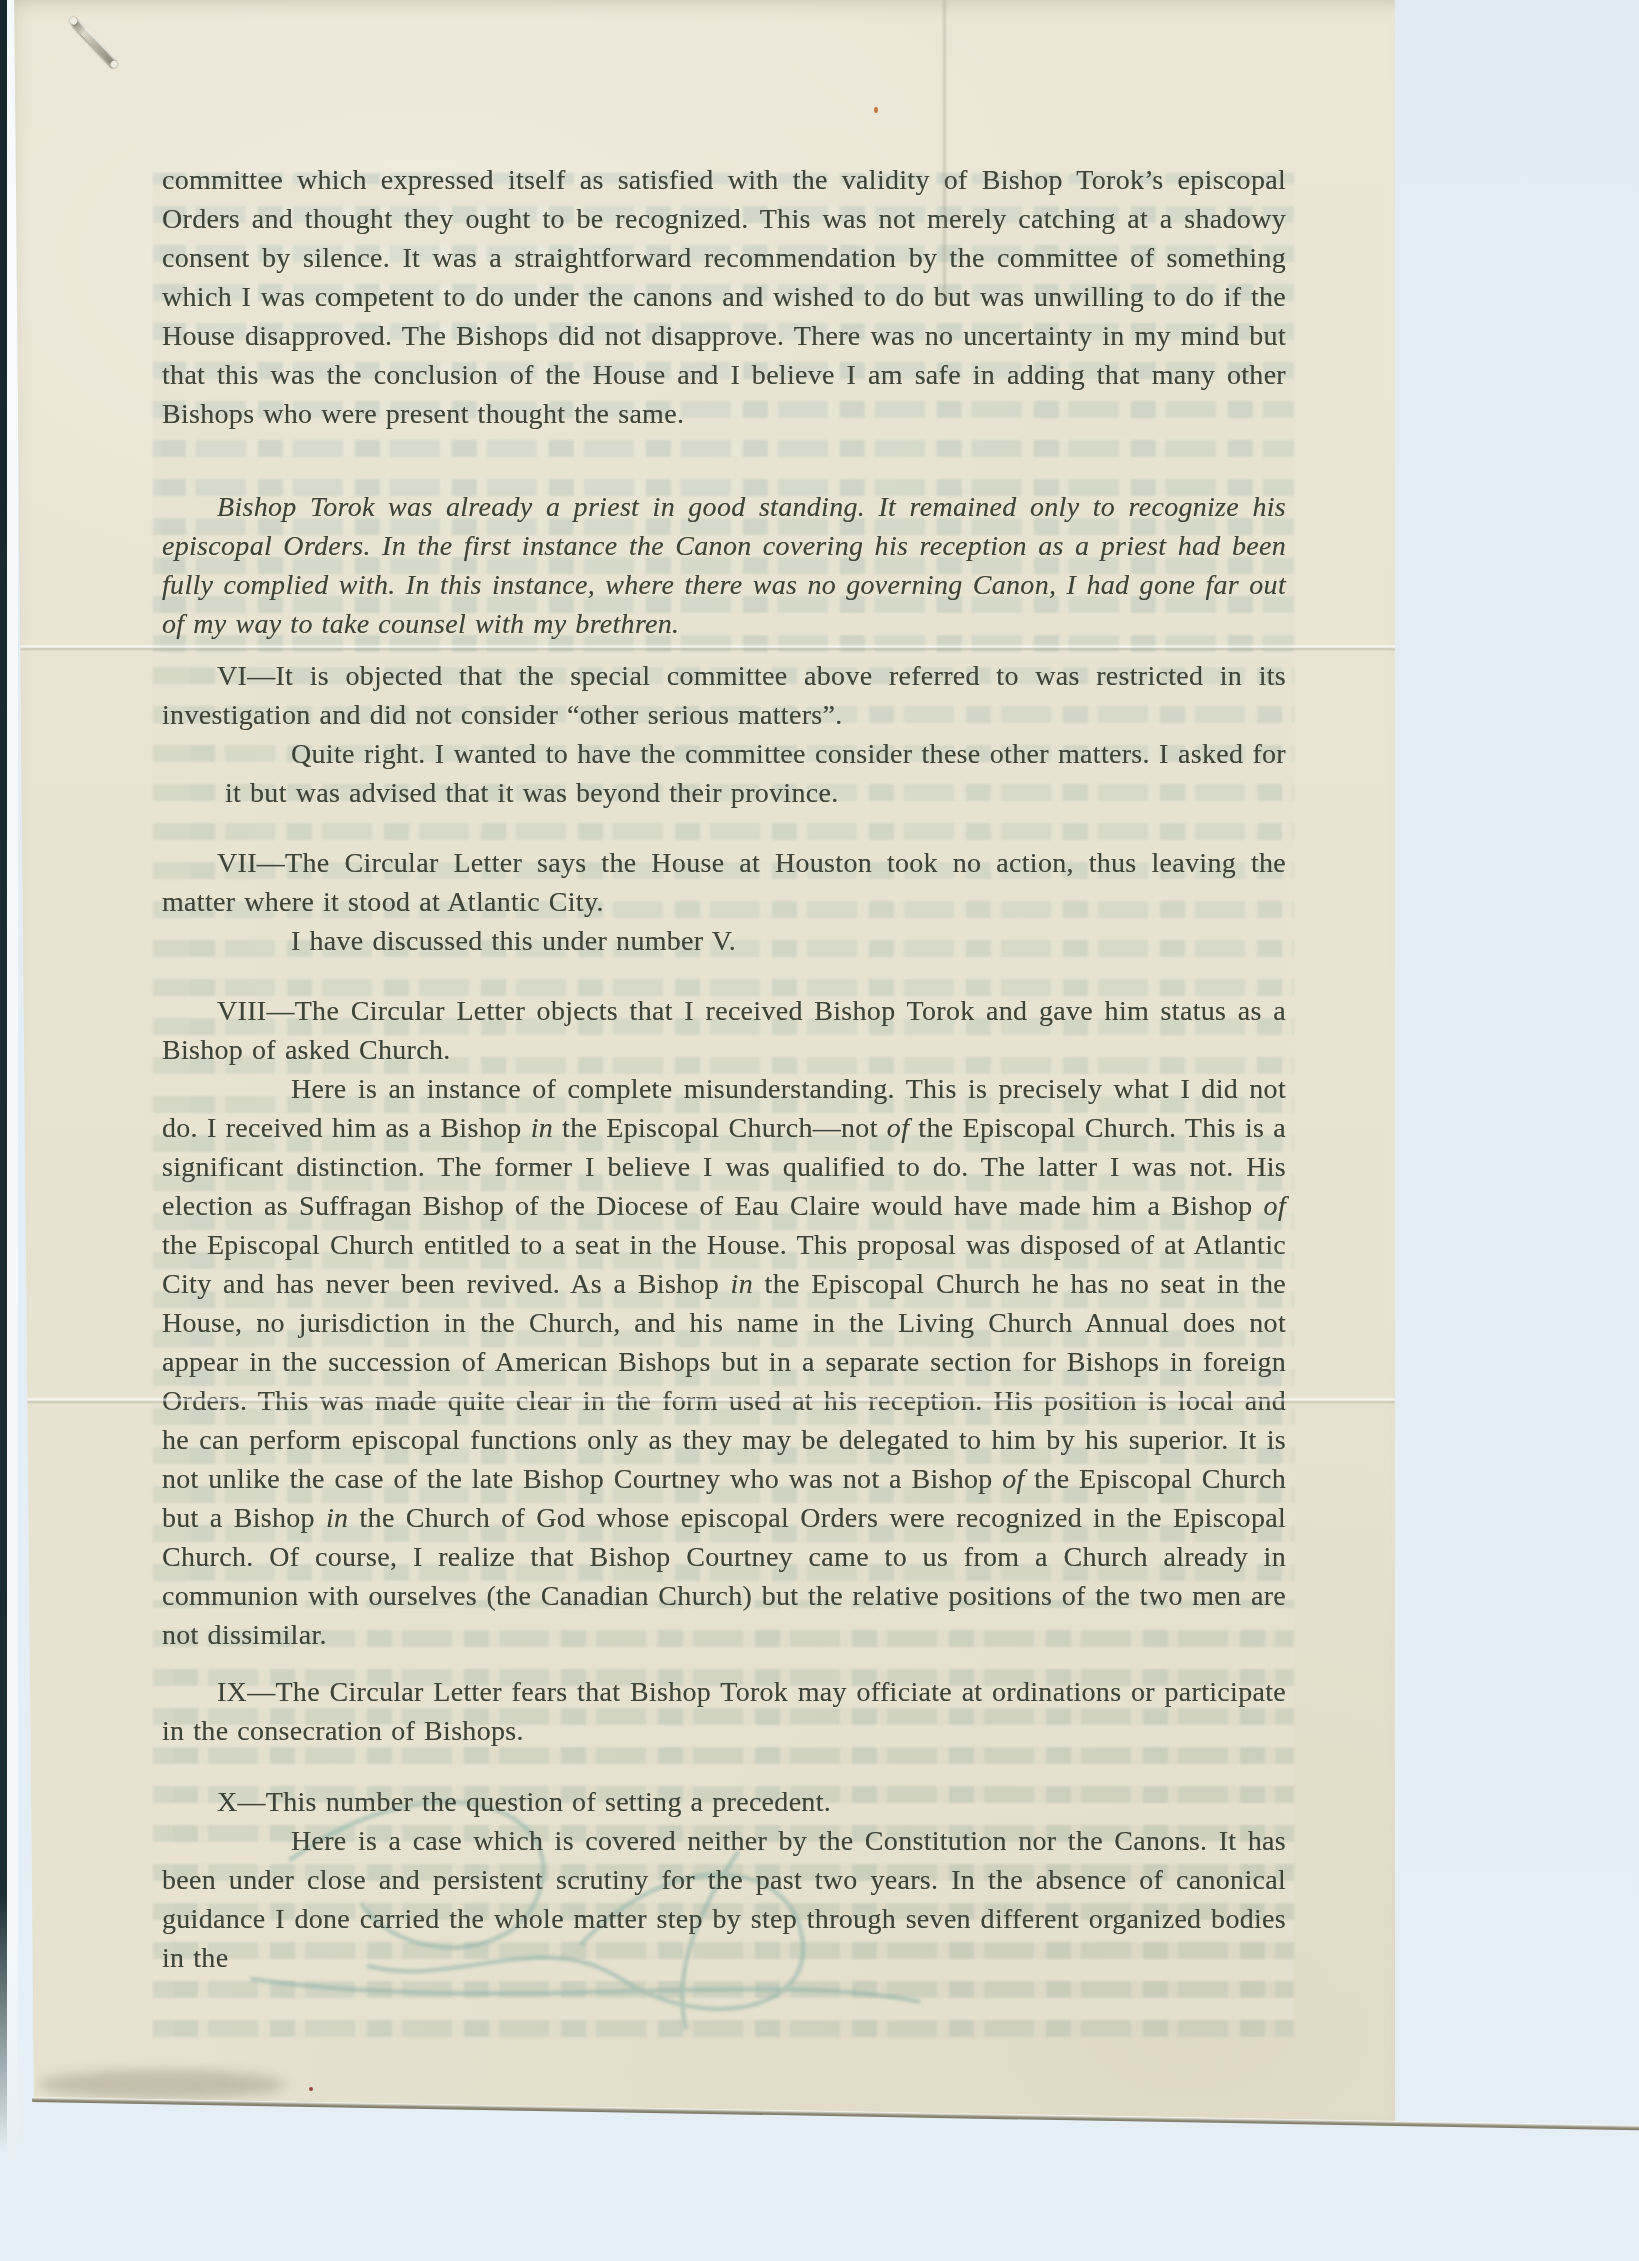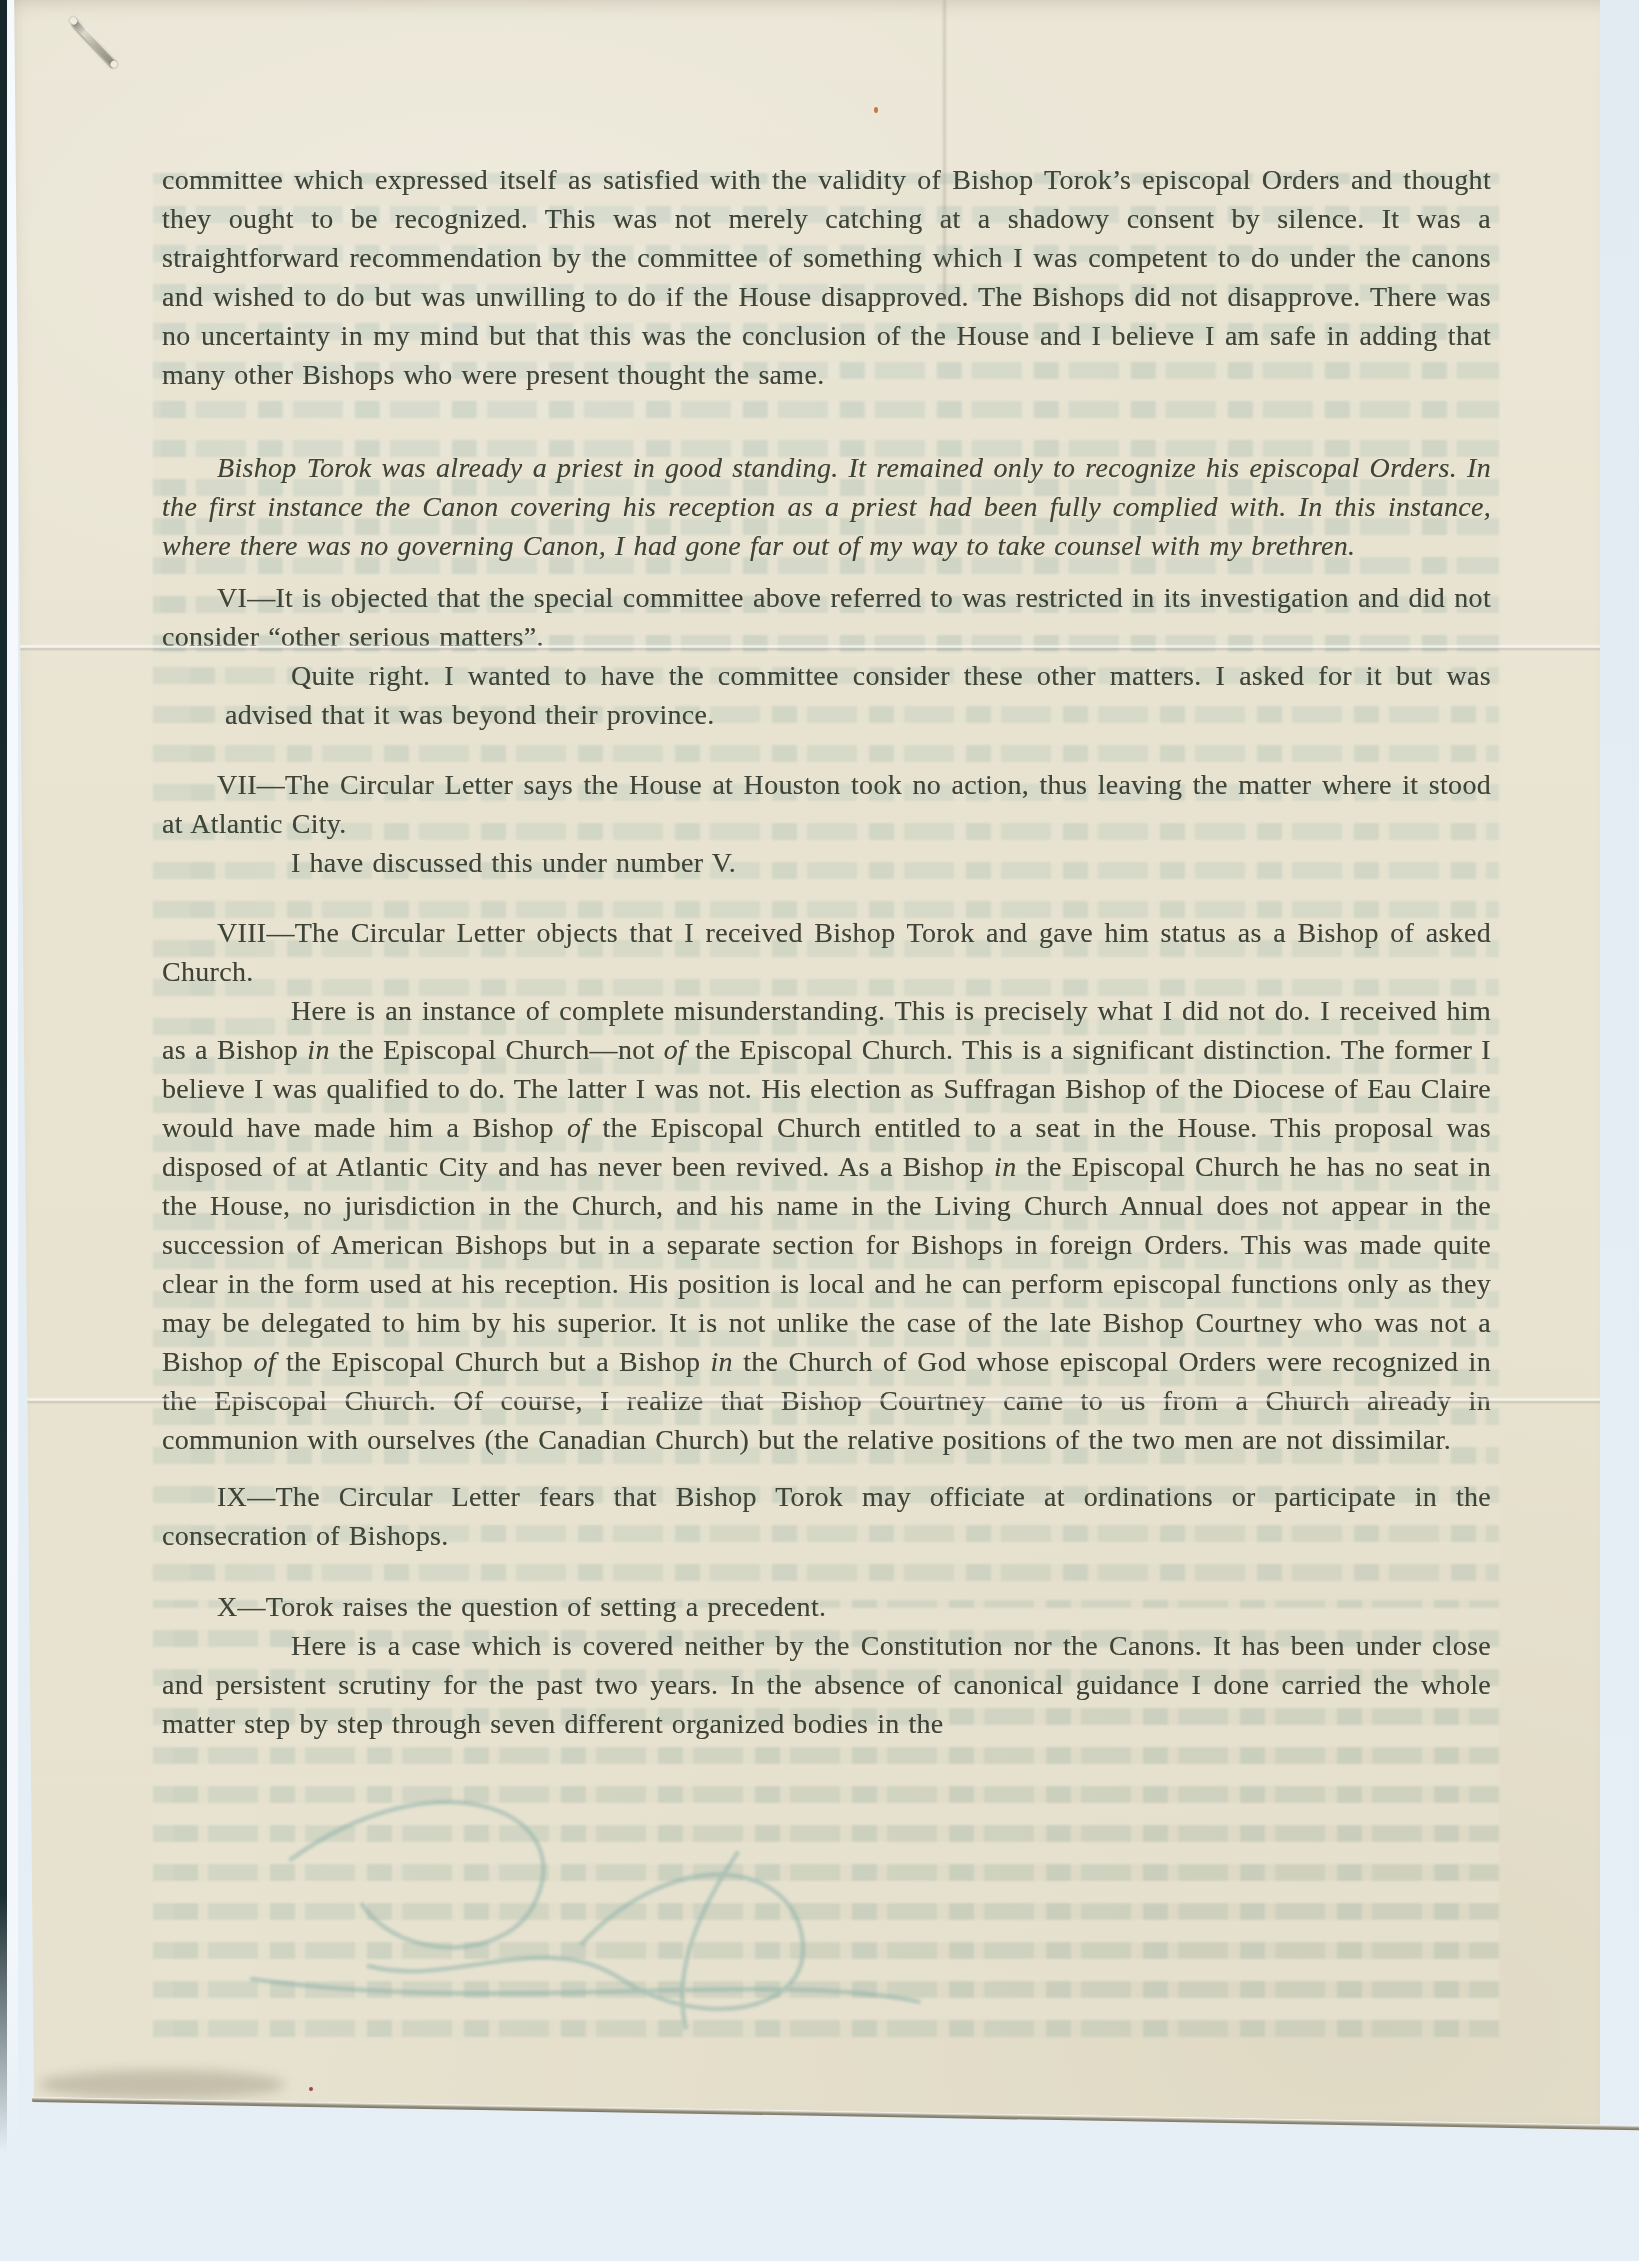--- a/index.html
+++ b/index.html
@@ -12,21 +12,21 @@
   #edge-dark {
     position:absolute; left:0; top:0; width:6.5px; height:2153px;
     background: linear-gradient(180deg, #16282c 0%, #1b2e31 88%, rgba(27,46,49,0) 100%);
   }
   #edge-white {
     position:absolute; left:6.5px; top:0; width:11.6px; height:2163px;
     background: linear-gradient(180deg, #f7fafc 0%, #f3f7fa 90%, rgba(243,247,250,0) 100%);
   }
   
   #paper {
-    position:absolute; left:0; top:0; width:1600px; height:2129px;
+    position:absolute; left:0; top:0; width:1395px; height:2129px;
     clip-path: polygon(14.2px 0px, 1640px 0px, 1640px 2127px, 34px 2099px);
     background:
       radial-gradient(1035px 582px at 30% 12%, rgba(255,255,255,0.20), transparent 70%),
       radial-gradient(1552px 1035px at 85% 95%, rgba(167,155,120,0.12), transparent 70%),
       linear-gradient(180deg, #ebe6d6 0%, #e9e4d2 40%, #e7e2cf 100%);
     box-shadow: inset 19.4px 0 22px -13px rgba(100,92,70,0.38),
                 inset 0 17px 19.4px -14.2px rgba(120,112,88,0.18);
   }
   
   .bleed {
@@ -127,21 +127,21 @@
     <div id="text-col">
       <p class="m-p1">committee which expressed itself as satisfied with the validity of Bishop Torok’s episcopal Orders and thought they ought to be recognized.  This was not merely catching at a shadowy consent by silence.  It was a straightforward recommendation by the committee of something which I was competent to do under the canons and wished to do but was unwilling to do if the House disapproved.  The Bishops did not disapprove.  There was no uncertainty in my mind but that this was the conclusion of the House and I believe I am safe in adding that many other Bishops who were present thought the same.</p>
       <p class="m-p2 opener">Bishop Torok was already a priest in good standing.  It remained only to recognize his episcopal Orders.  In the first instance the Canon covering his reception as a priest had been fully complied with.  In this instance, where there was no governing Canon, I had gone far out of my way to take counsel with my brethren.</p>
       <p class="m-vi-head opener">VI—It is objected that the special committee above referred to was restricted in its investigation and did not consider “other serious matters”.</p>
       <p class="reply">Quite right.  I wanted to have the committee consider these other matters.  I asked for it but was advised that it was beyond their province.</p>
       <p class="m-vii-head opener">VII—The Circular Letter says the House at Houston took no action, thus leaving the matter where it stood at Atlantic City.</p>
       <p class="answer">I have discussed this under number V.</p>
       <p class="m-viii-head opener">VIII—The Circular Letter objects that I received Bishop Torok and gave him status as a Bishop of asked Church.</p>
       <p class="answer">Here is an instance of complete misunderstanding.  This is precisely what I did not do. I received him as a Bishop <em>in</em> the Episcopal Church—not <em>of</em> the Episcopal Church.  This is a significant distinction.  The former I believe I was qualified to do.  The latter I was not.  His election as Suffragan Bishop of the Diocese of Eau Claire would have made him a Bishop <em>of</em> the Episcopal Church entitled to a seat in the House.  This proposal was disposed of at Atlantic City and has never been revived.  As a Bishop <em>in</em> the Episcopal Church he has no seat in the House, no jurisdiction in the Church, and his name in the Living Church Annual does not appear in the succession of American Bishops but in a separate section for Bishops in foreign Orders.  This was made quite clear in the form used at his reception.  His position is local and he can perform episcopal functions only as they may be delegated to him by his superior.  It is not unlike the case of the late Bishop Courtney who was not a Bishop <em>of</em> the Episcopal Church but a Bishop <em>in</em> the Church of God whose episcopal Orders were recognized in the Episcopal Church.  Of course, I realize that Bishop Courtney came to us from a Church already in communion with ourselves (the Canadian Church) but the relative positions of the two men are not dissimilar.</p>
       <p class="m-ix-head opener">IX—The Circular Letter fears that Bishop Torok may officiate at ordinations or participate in the consecration of Bishops.</p>
-      <p class="m-x-head opener">X—Torok raises the question of setting a precedent.</p>
+      <p class="m-x-head opener">X—This number the question of setting a precedent.</p>
       <p class="answer">Here is a case which is covered neither by the Constitution nor the Canons.  It has been under close and persistent scrutiny for the past two years.  In the absence of canonical guidance I done carried the whole matter step by step through seven different organized bodies in the</p>
     </div>
 
     <div id="crease-1" class="crease"></div>
     <div id="crease-2" class="crease"></div>
     <div id="crease-vertical"></div>
     <div id="corner-shadow"></div>
     <div id="speck-orange" class="speck"></div>
     <div id="speck-red" class="speck"></div>
   </div>

